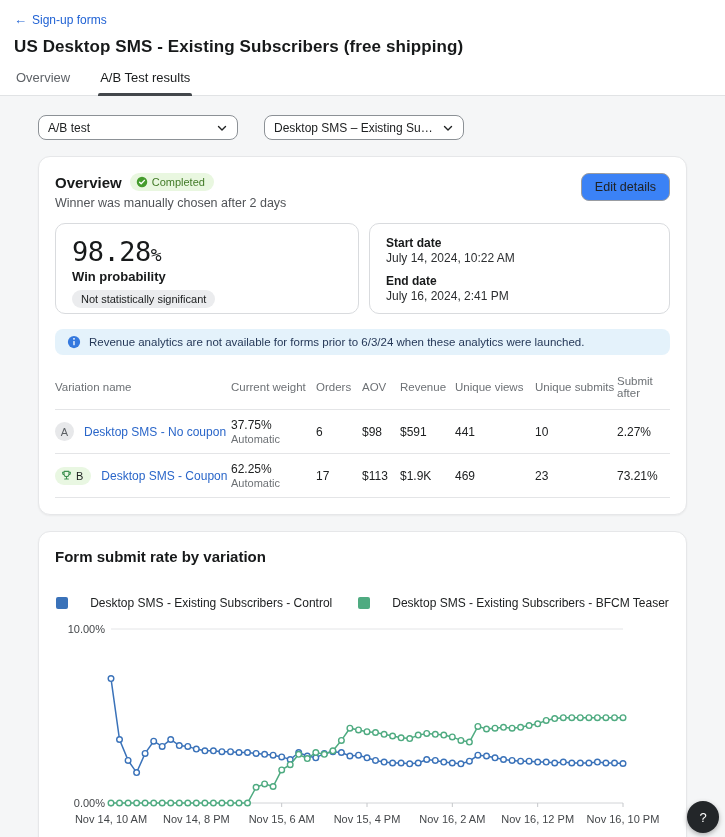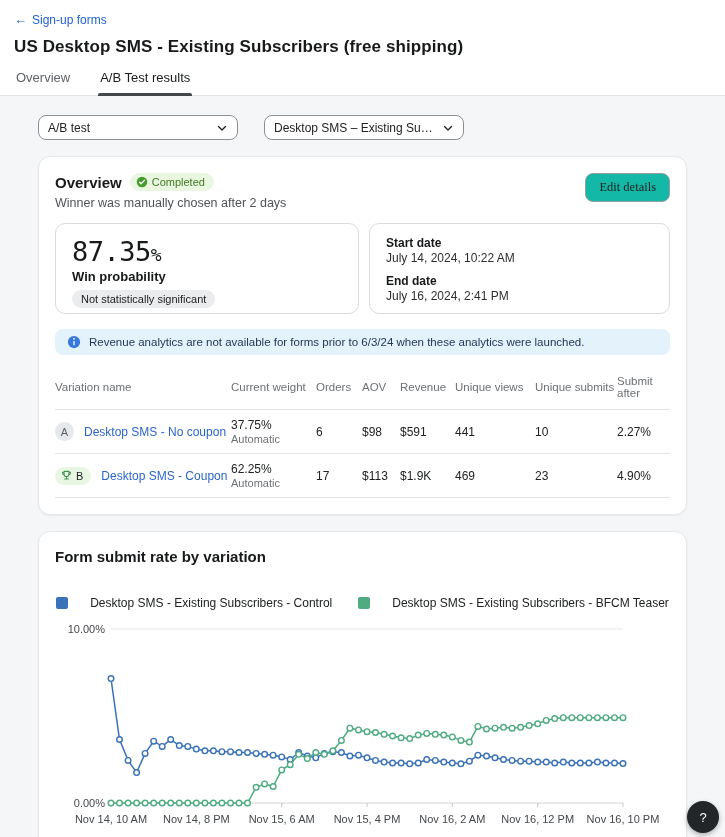--- a/index.html
+++ b/index.html
@@ -25,21 +25,21 @@
   }
   .select span { white-space:nowrap; overflow:hidden; text-overflow:ellipsis; }
   .chev { flex:0 0 auto; margin-left:6px; }
   
   .card { background:#fff; border:1px solid #e6e7e9; border-radius:12px; box-shadow:0 1px 2px rgba(0,0,0,.05); margin:16px 38px 0 38px; padding:16px; }
   .card-head { display:flex; justify-content:space-between; align-items:flex-start; }
   .title-row { display:flex; align-items:center; gap:8px; }
   .section-title { font-size:15px; font-weight:700; color:#17191a; }
   .badge-completed { display:inline-flex; align-items:center; gap:4px; background:#e9f7e0; color:#417a26; font-size:11px; font-weight:500; padding:3px 9px 3px 6px; border-radius:11px; }
   .subtitle { font-size:12.5px; color:#505357; margin-top:5px; }
-  .btn-edit { font-size:12.5px; font-weight:500; color:#202223; background:#14b8a6; border:1px solid #999ca1; border-radius:8px; padding:6px 13px; cursor:pointer;font-family:Liberation Serif, serif; }
+  .btn-edit { font-size:12.5px; font-weight:500; color:#202223; background:#3b82f6; border:1px solid #999ca1; border-radius:8px; padding:6px 13px; cursor:pointer; }
   
   .stats-row { display:flex; gap:10px; margin-top:13px; }
   .stat-box { border:1px solid #d9dbde; border-radius:10px; padding:12px 16px; height:91px; }
   .stat-box.win { width:304px; flex:0 0 auto; }
   .stat-box.dates { flex:1; }
   .big-number { font-family:"DejaVu Sans Mono",monospace; font-size:27px; color:#17191a; letter-spacing:-.5px; }
   .big-number .pct { font-size:18px; }
   .stat-label { font-size:13px; font-weight:700; margin-top:2px; color:#17191a; }
   .badge-gray { display:inline-block; background:#ebecee; color:#202223; font-size:11px; padding:3px 9px; border-radius:11px; margin-top:6px; }
   .date-label { font-size:12px; font-weight:700; color:#17191a; }
@@ -111,21 +111,21 @@
           <span>Completed</span>
         </span>
       </div>
       <div class="subtitle">Winner was manually chosen after 2 days</div>
     </div>
     <button class="btn-edit">Edit details</button>
   </div>
 
   <div class="stats-row">
     <div class="stat-box win">
-      <div class="big-number"><span>87.35</span><span class="pct">%</span></div>
+      <div class="big-number"><span>98.28</span><span class="pct">%</span></div>
       <div class="stat-label">Win probability</div>
       <span class="badge-gray">Not statistically significant</span>
     </div>
     <div class="stat-box dates">
       <div class="date-group">
         <div class="date-label">Start date</div>
         <div class="date-value">July 14, 2024, 10:22 AM</div>
       </div>
       <div class="date-group">
         <div class="date-label">End date</div>
@@ -184,21 +184,21 @@
       </div>
       <div>
         <div class="weight-main">62.25%</div>
         <div class="weight-sub">Automatic</div>
       </div>
       <span>17</span>
       <span>$113</span>
       <span>$1.9K</span>
       <span>469</span>
       <span>23</span>
-      <span>4.90%</span>
+      <span>73.21%</span>
     </div>
   </div>
 </div>
 
 <div class="card chart-card">
   <div class="section-title">Form submit rate by variation</div>
   <div class="legend">
     <div class="legend-item">
       <span class="legend-swatch" style="background: rgb(58, 114, 185);"></span>
       <span>Desktop SMS - Existing Subscribers - Control</span>

